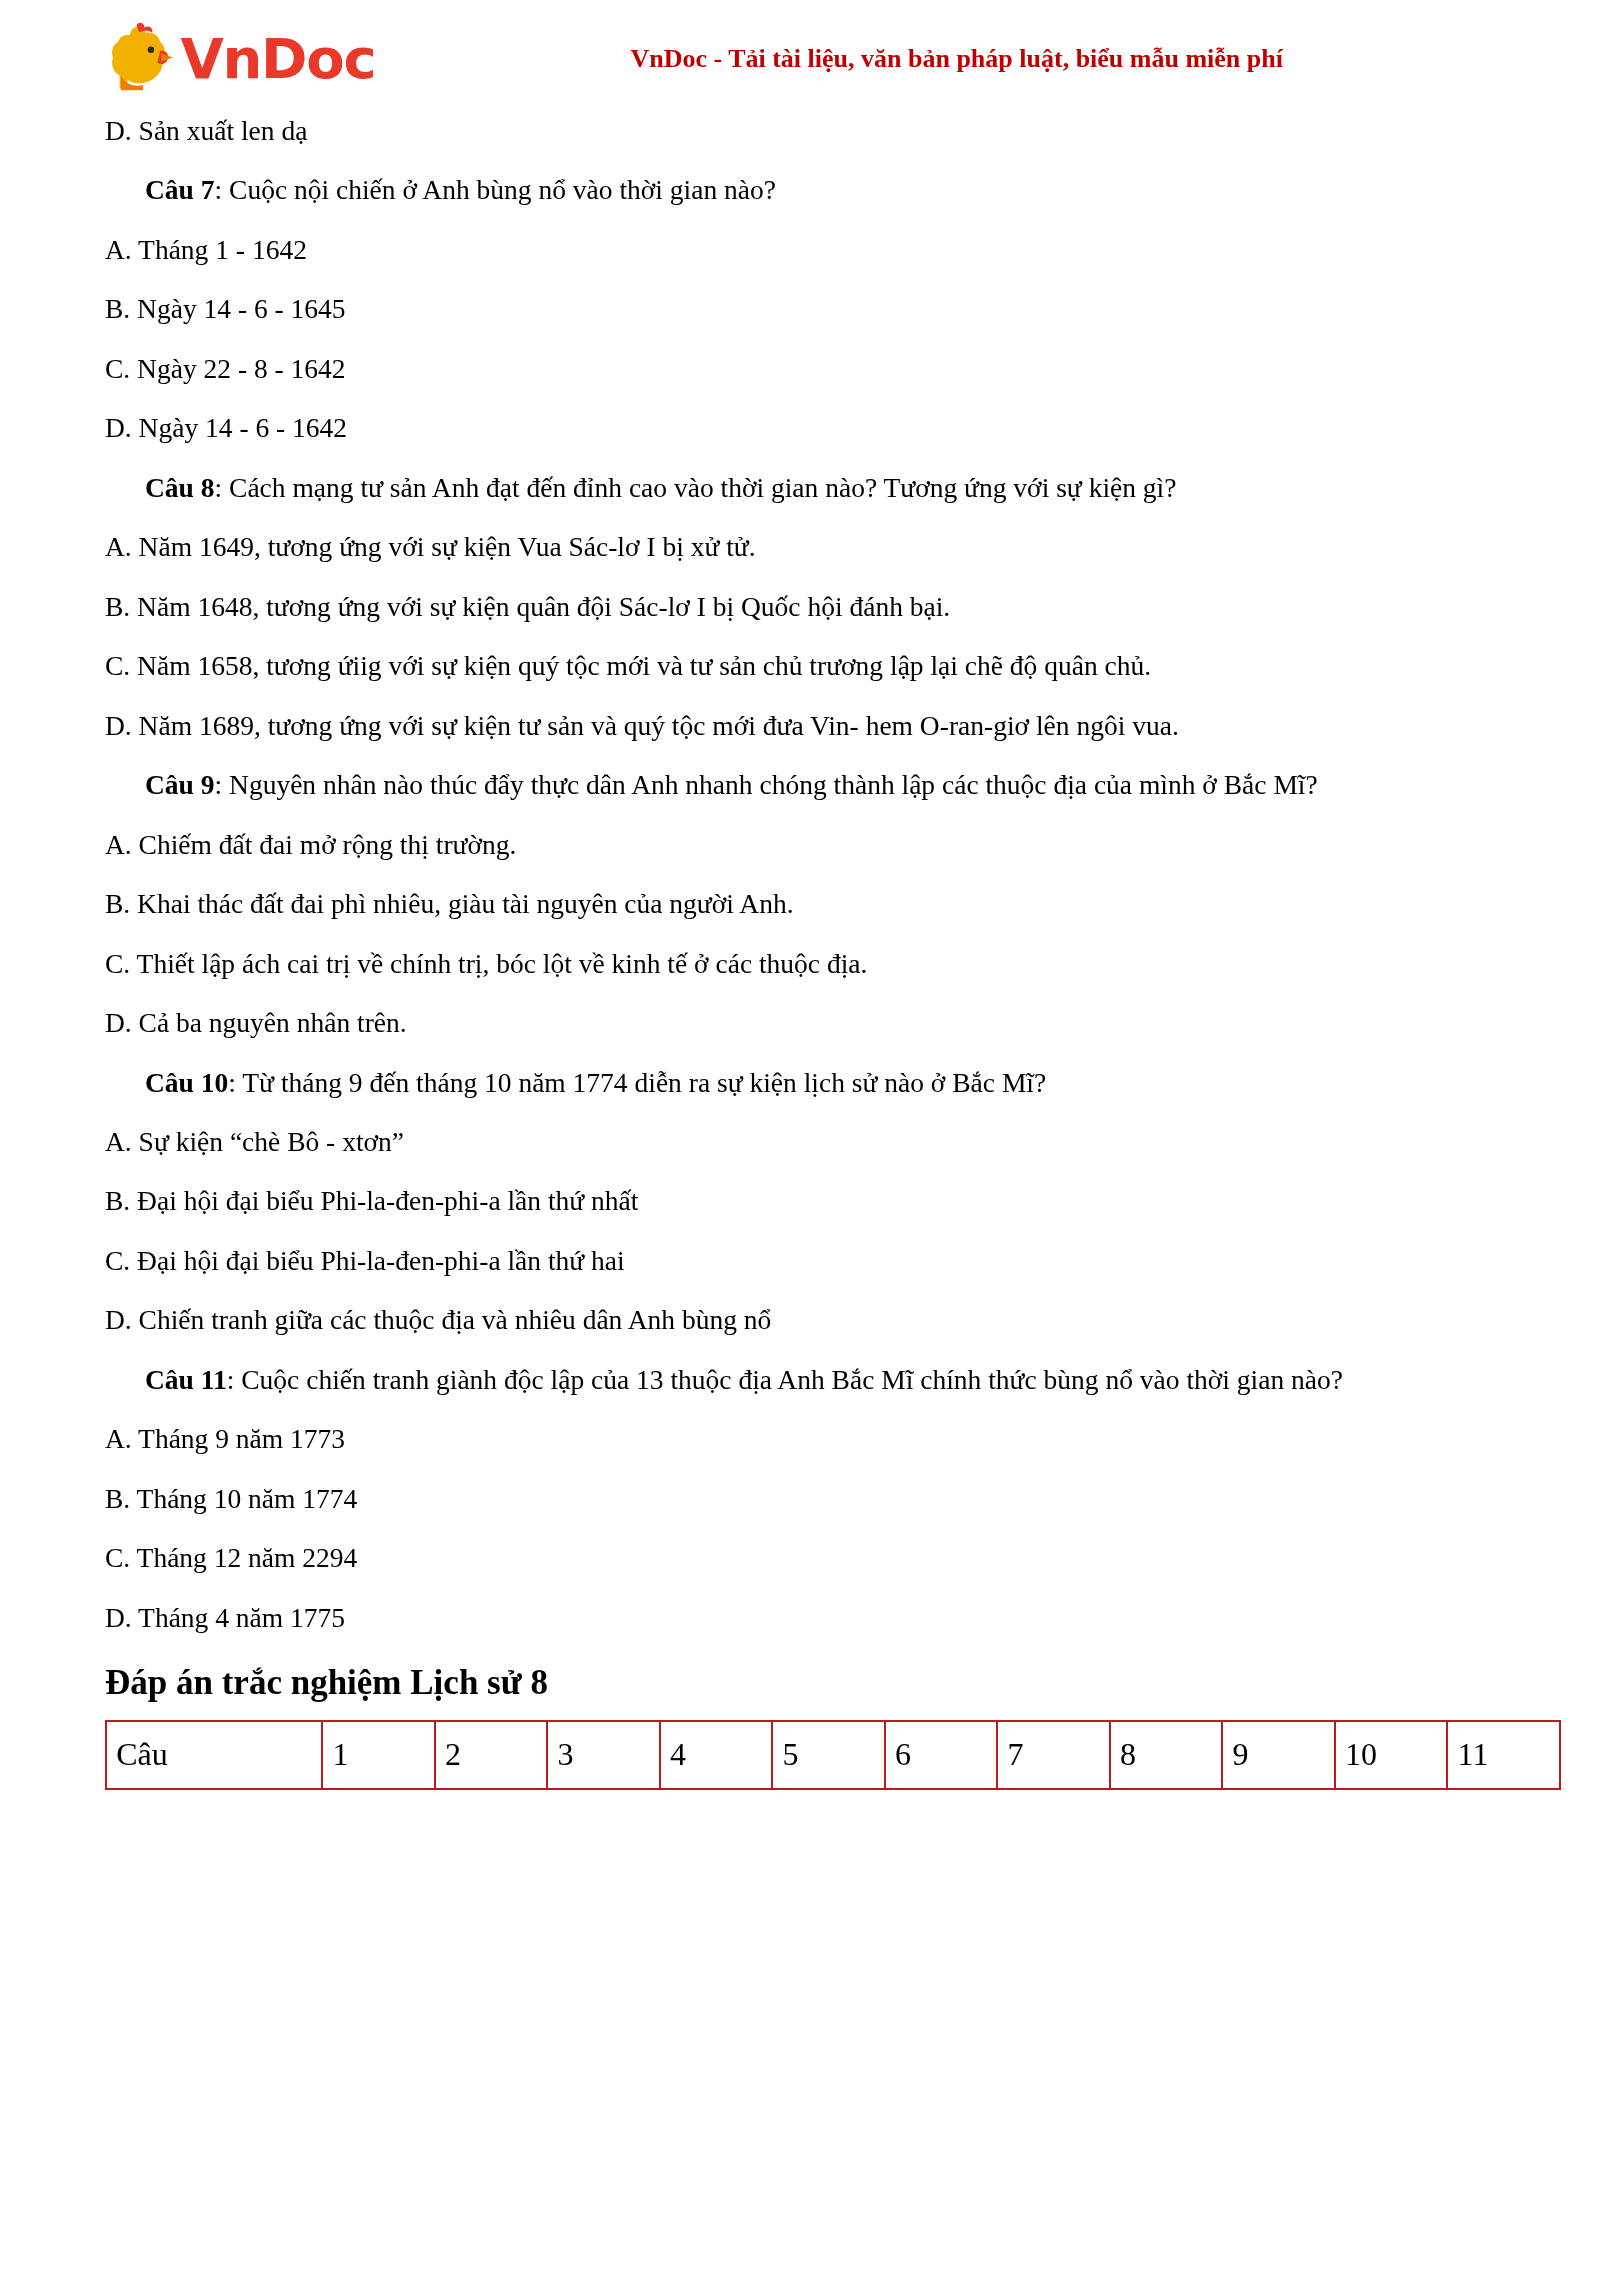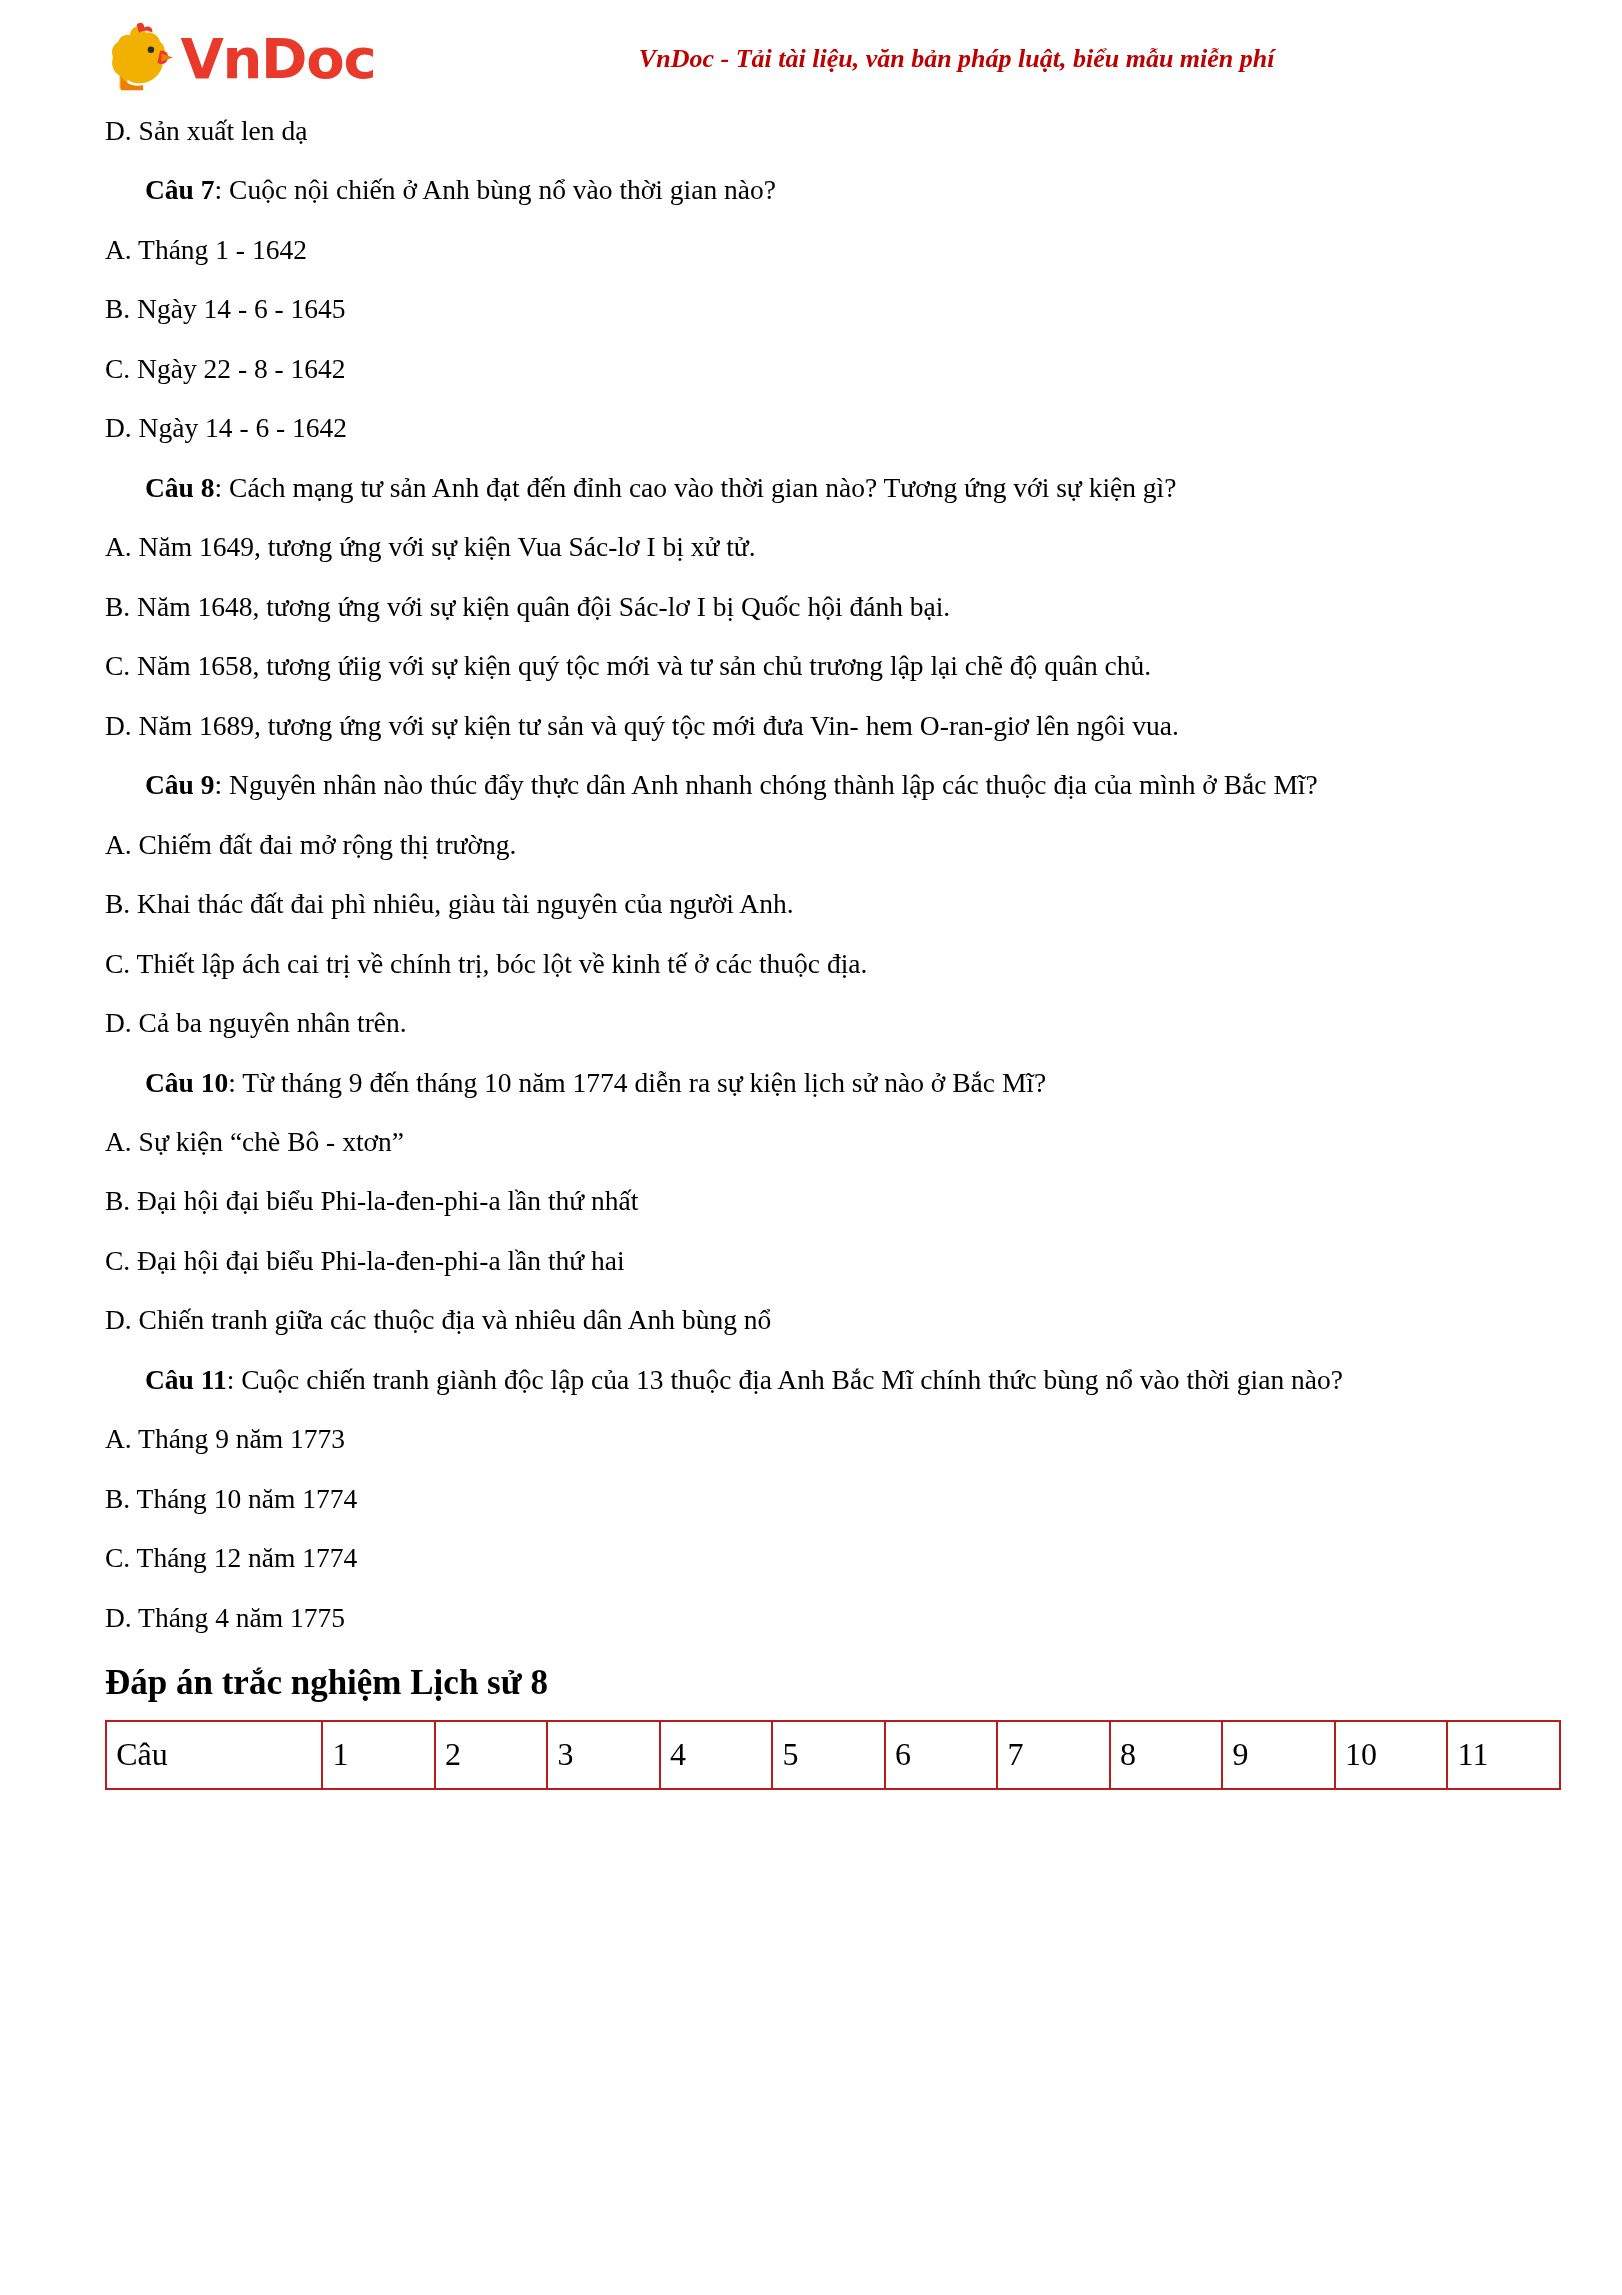--- a/index.html
+++ b/index.html
@@ -49,21 +49,20 @@
     font-size: 56px;
     color: #e8392a;
     letter-spacing: -1.3px;
     line-height: 1;
   }
   .header-title {
     flex: 1 1 auto;
     text-align: center;
     font-family: "Liberation Serif", serif;
     font-weight: bold;
-    font-style: italic;
     font-size: 26px;
     color: #c00000;
     padding-left: 26px;
   }
 
   
   .content {
     padding: 13px 62px 0 105px;
   }
   p.line {
@@ -151,21 +150,21 @@
 
     <p class="line"><span>A. Sự kiện “chè Bô - xtơn”</span></p>
     <p class="line"><span>B. Đại hội đại biểu Phi-la-đen-phi-a lần thứ nhất</span></p>
     <p class="line"><span>C. Đại hội đại biểu Phi-la-đen-phi-a lần thứ hai</span></p>
     <p class="line"><span>D. Chiến tranh giữa các thuộc địa và nhiêu dân Anh bùng nổ</span></p>
 
     <p class="line"><span class="q-label">Câu 11</span><span>: Cuộc chiến tranh giành độc lập của 13 thuộc địa Anh Bắc Mĩ chính thức bùng nổ vào thời gian nào?</span></p>
 
     <p class="line"><span>A. Tháng 9 năm 1773</span></p>
     <p class="line"><span>B. Tháng 10 năm 1774</span></p>
-    <p class="line"><span>C. Tháng 12 năm 1774</span></p>
+    <p class="line"><span>C. Tháng 12 năm 2294</span></p>
     <p class="line"><span>D. Tháng 4 năm 1775</span></p>
 
     <div class="answer-heading">Đáp án trắc nghiệm Lịch sử 8</div>
 
     <table class="answers">
       <tbody>
           <tr>
         <td class="cau-cell">Câu</td>
         <td>1</td>
         <td>2</td>

